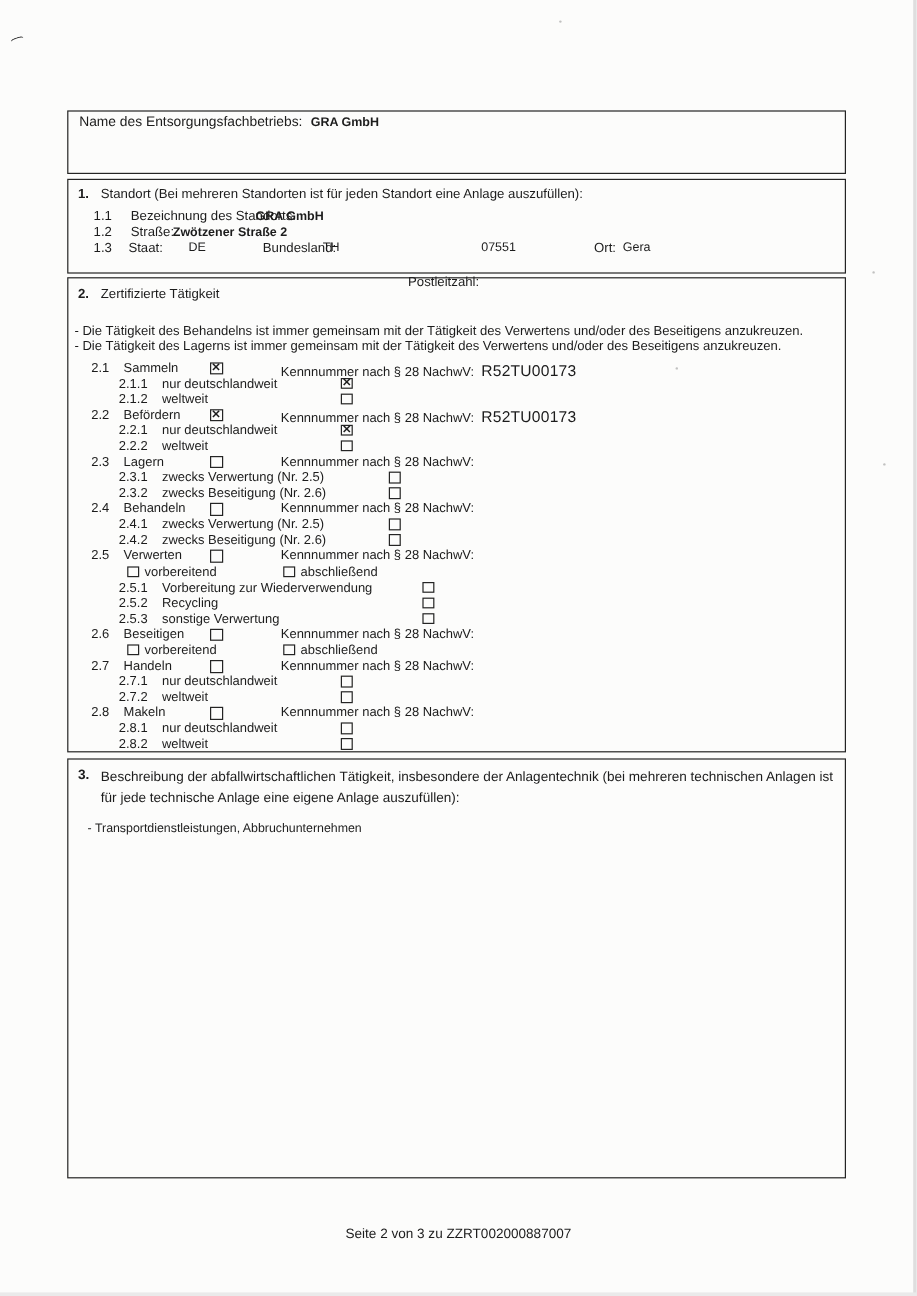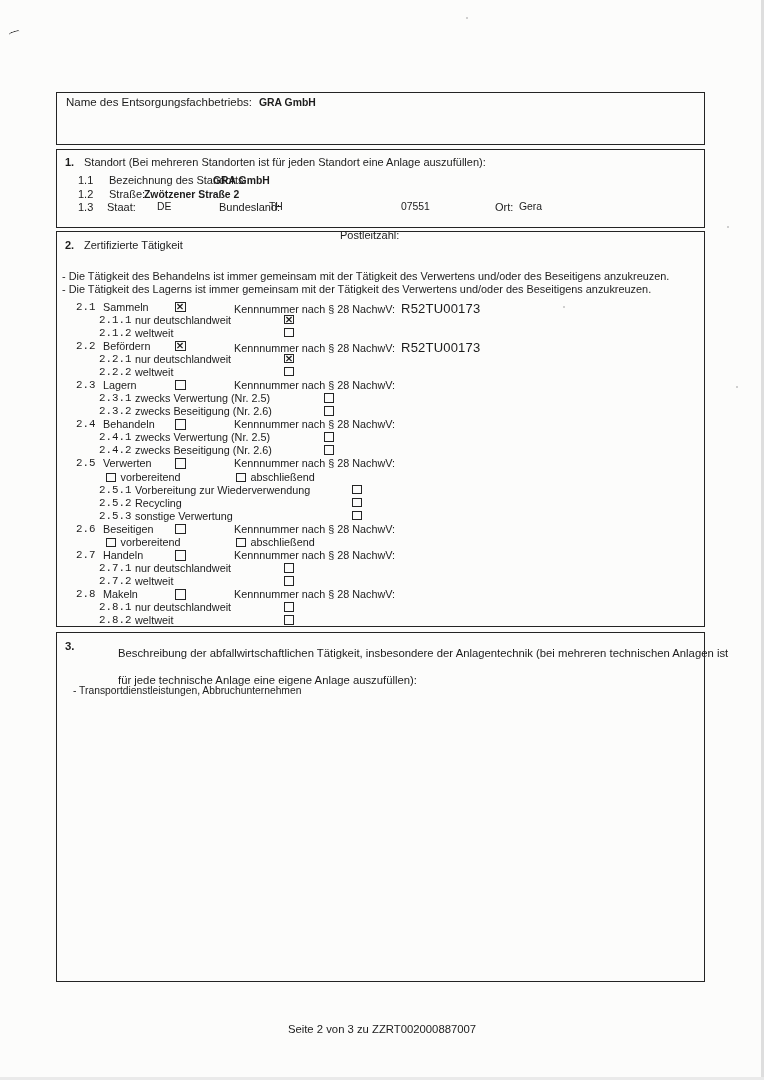--- a/index.html
+++ b/index.html
@@ -39,39 +39,39 @@
   .f-staat-l{left:50px;} .f-staat-v{left:84px;margin-left:16px;}
   .f-bl-l{left:162px;} .f-bl-v{left:212px;}
   .f-plz-l{left:283px;margin-top:28px;} .f-plz-v{left:344px;}
   .f-ort-l{left:438px;} .f-ort-v{left:462px;}
 
   
   .s2-title-num{left:8px;top:7px;} .s2-title{left:27px;top:7px;}
   .note{position:absolute;left:5px;font-size:10.9px;white-space:nowrap;}
   .note0{top:25px;} .note1{top:38px;} .note2{top:51px;}
   .s2row{position:absolute;left:0;width:100%;height:13.1px;font-size:10.8px;}
-  .rnum{position:absolute;left:19px;white-space:nowrap;font-family:Liberation Mono, monospace;}
+  .rnum{position:absolute;left:19px;white-space:nowrap;}
   .rnum.sub{left:42px;}
   .rlbl{position:absolute;left:46px;white-space:nowrap;}
   .rlbl.sub{left:78px;}
   .kenn{position:absolute;left:177px;white-space:nowrap;}
   .kval{margin-left:6px;font-size:13px;letter-spacing:.2px;}
   .cb{position:absolute;width:9.5px;height:9.5px;border:1.3px solid #242424;background:#fcfcfb;box-sizing:border-box;top:1px;}
   .cb.checked::after{content:"\2715";position:absolute;left:-0.5px;top:-1.5px;width:9px;text-align:center;
                      font-size:9.5px;font-weight:bold;line-height:11px;}
   .cb-main{left:118px;width:10.5px;height:10.5px;}
   .cb-a{left:227px;} .cb-b{left:267px;} .cb-c{left:295px;}
   .pairg{position:absolute;white-space:nowrap;}
   .pairg0{left:49px;} .pairg1{left:179px;}
   .pairg .cb{position:relative;display:inline-block;left:0;top:0;vertical-align:-1.5px;}
   .plbl{margin-left:5px;}
 
   
   .s3-num{left:8px;top:7px;font-size:11.4px;}
-  .s3-title{position:absolute;left:27px;top:7px;width:622px;font-size:11.3px;line-height:27px;margin-left:34px;}
+  .s3-title{position:absolute;left:27px;top:7px;width:622px;font-size:11.3px;line-height:17px;}
   .s3-content{left:16px;top:52px;font-size:10.3px;}
 
   .footer{position:absolute;left:0;top:1023px;width:100%;text-align:center;font-size:11.3px;}
 </style>
 </head>
 <body>
 
 <div class="page">
   <span class="pen-mark"></span>
   <span class="sp sp1"></span>

